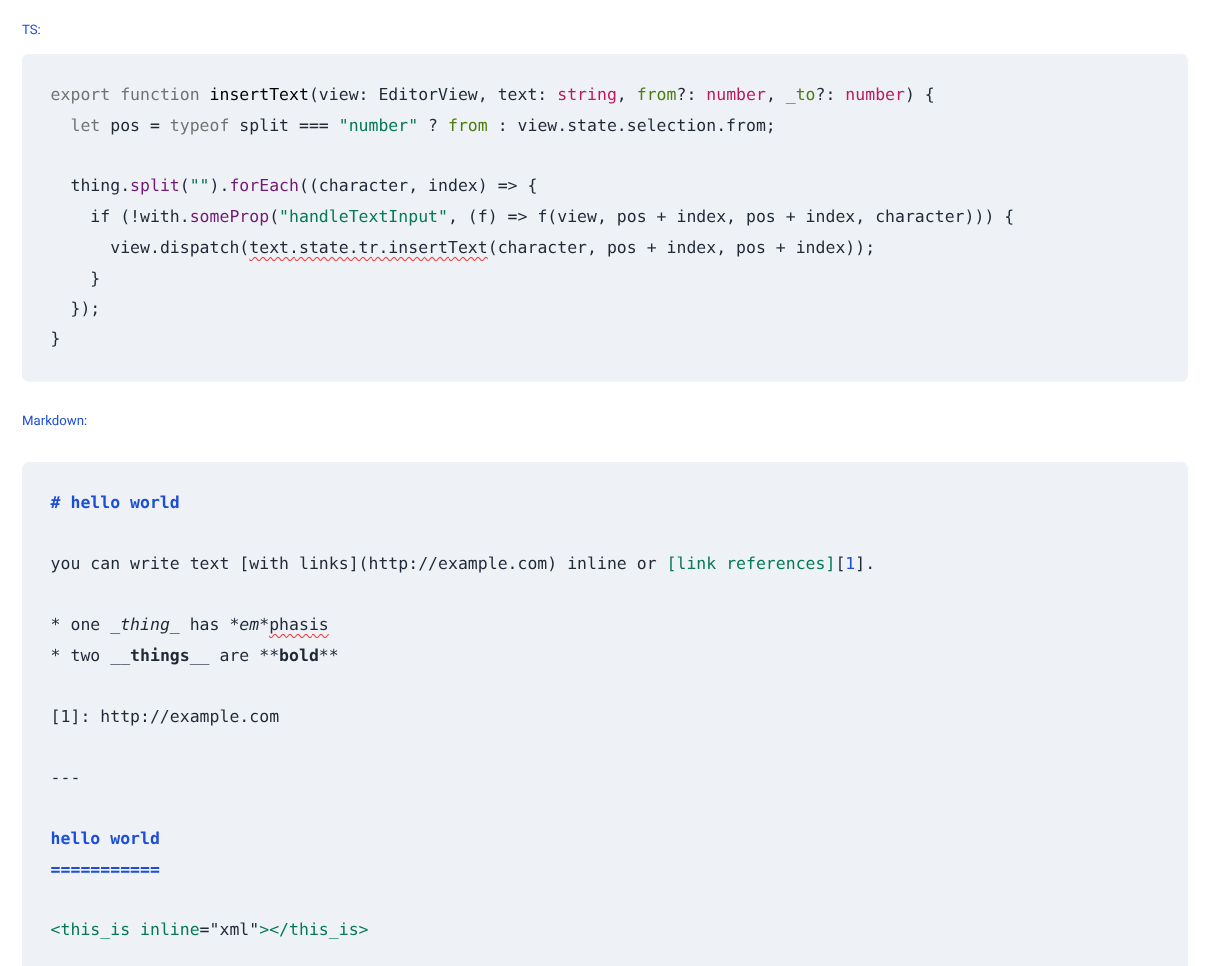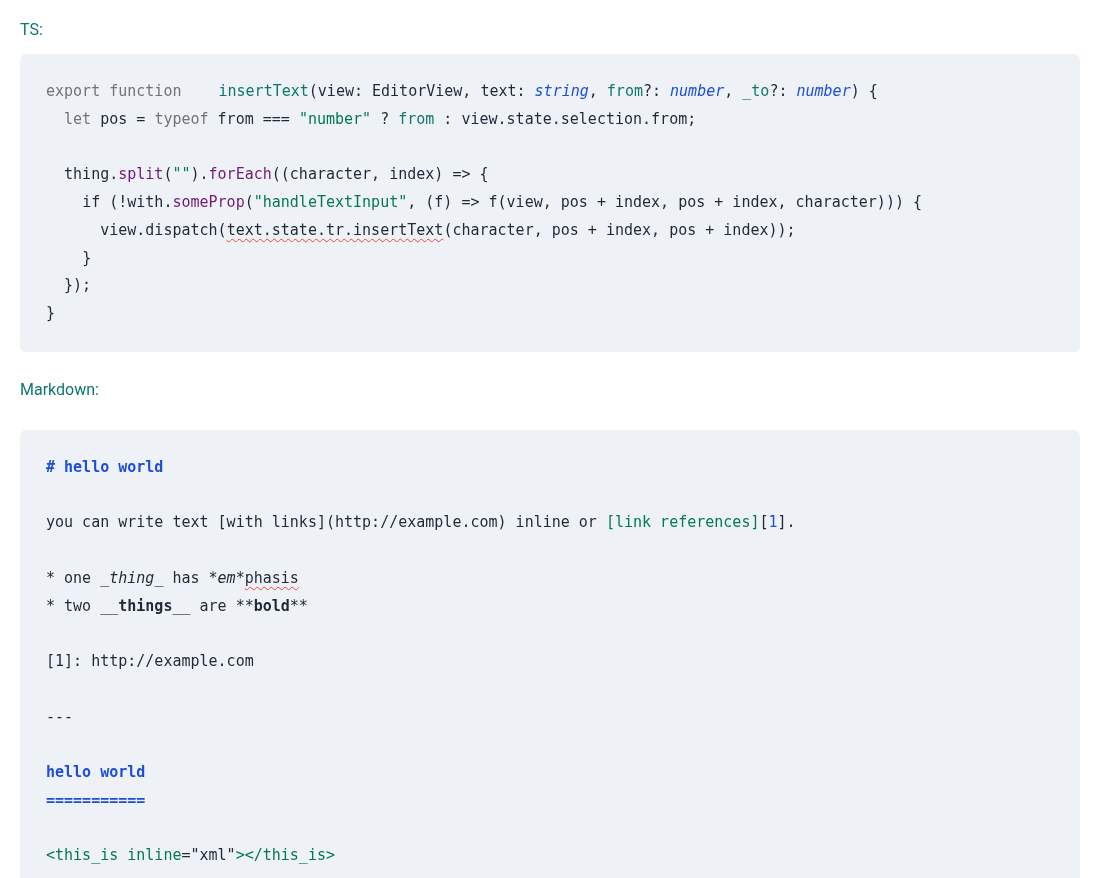--- a/index.html
+++ b/index.html
@@ -6,43 +6,43 @@
   body {
     margin: 0;
     padding: 20px 20px 0 20px;
     font-family: -apple-system, BlinkMacSystemFont, "Segoe UI", Roboto, Helvetica, Arial, sans-serif;
     background: #ffffff;
     color: #1f2937;
     font-size: 15px;
     width: 1100px;
   }
   .section-label {
-    font-size: 16px;
-    color: #0f766e;
+    font-size: 12px;
+    color: #1d4ed8;
     margin: 0 0 14px 0;
   }
   .code-block {
     background: #eef2f6;
     border-radius: 6px;
     padding: 24px 26px;
     font-family: ui-monospace, SFMono-Regular, "SF Mono", Menlo, Consolas, monospace;
     font-size: 15px;
     line-height: 1.85;
     white-space: pre-wrap;
     word-wrap: break-word;
     color: #1f2937;
     margin-bottom: 28px;
   }
   .code-block:last-child { margin-bottom: 0; margin-top: 31px; }
   .tok-kw    { color: #737373; }        
-  .tok-type  { color: #1d4ed8; font-style: italic; }        
-  .tok-fn    { color: #0f766e; margin-left: 28px; }        
+  .tok-type  { color: #be185d; }        
+  .tok-fn    { color: #000000; }        
   .tok-method{ color: #701a75; }        
   .tok-str   { color: #047857; }        
-  .tok-param { color: #0f766e; text-align: right; }        
+  .tok-param { color: #4d7c0f; text-align: right; }        
   .tok-num   { color: #1d4ed8; }
   .tok-punc  { color: #1f2937; }
 
   .md-heading { color: #1d4ed8; font-weight: 700; }
   .md-text    { color: #1f2937; }
   .md-link    { color: #047857; }
   .md-url     { color: #1f2937; }
   .md-em      { font-style: italic; }
   .md-strong  { font-weight: 700; }
   .md-bullet  { color: #1f2937; }
@@ -56,21 +56,21 @@
     text-decoration: underline wavy #ef4444 1px;
     text-underline-offset: 3px;
   }
 </style>
 </head>
 <body>
 
 <p class="section-label">TS:</p>
 
 <pre class="code-block"><span class="tok-kw">export</span> <span class="tok-kw">function</span> <span class="tok-fn">insertText</span><span class="tok-punc">(</span><span class="tok-punc">view: EditorView, text: </span><span class="tok-type">string</span><span class="tok-punc">, </span><span class="tok-param">from</span><span class="tok-punc">?:</span><span> </span><span class="tok-type">number</span><span class="tok-punc">, </span><span class="tok-param">_to</span><span class="tok-punc">?:</span><span> </span><span class="tok-type">number</span><span class="tok-punc">) {</span>
-<span>  </span><span class="tok-kw">let</span><span> pos = </span><span class="tok-kw">typeof</span><span> from === </span><span class="tok-str">"number"</span><span> ? </span><span class="tok-param">from</span><span> : view.state.selection.from;</span>
+<span>  </span><span class="tok-kw">let</span><span> pos = </span><span class="tok-kw">typeof</span><span> split === </span><span class="tok-str">"number"</span><span> ? </span><span class="tok-param">from</span><span> : view.state.selection.from;</span>
 
 <span>  thing.</span><span class="tok-method">split</span><span>(</span><span class="tok-str">""</span><span>).</span><span class="tok-method">forEach</span><span>((character, index) =&gt; {</span>
 <span>    if (!with.</span><span class="tok-method">someProp</span><span>(</span><span class="tok-str">"handleTextInput"</span><span>, (f) =&gt; f(view, pos + index, pos + index, character))) {</span>
 <span>      view.dispatch(</span><span class="underline-err">text.state.tr.insertText</span><span>(character, pos + index, pos + index));</span>
 <span>    }</span>
 <span>  });</span>
 <span>}</span></pre>
 
 <p class="section-label">Markdown:</p>
 

